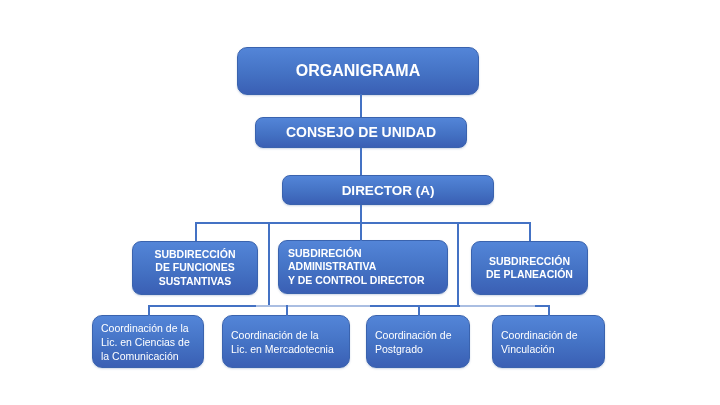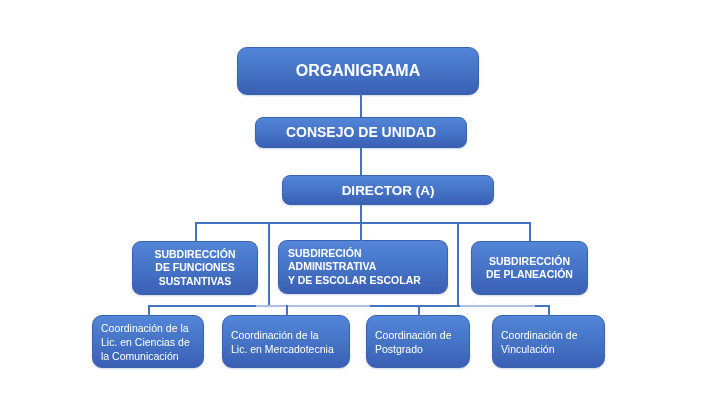--- a/index.html
+++ b/index.html
@@ -53,21 +53,21 @@
   <div class="node" style="left:255px; top:117px; width:212px; height:31px; border-radius:8px; font-size:14px; line-height:15px;">CONSEJO DE UNIDAD</div>
 
   <div class="node" style="left:255px; top:175px; width:212px; height:30px; border-radius:8px; font-size:13.5px; line-height:15px;margin-left:27px;">DIRECTOR (A)</div>
 
   <div class="node" style="left:132px; top:241px; width:126px; height:54px; border-radius:9px; font-size:10.5px;">SUBDIRECCIÓN
 DE FUNCIONES
 SUSTANTIVAS</div>
 
   <div class="node left" style="left:278px; top:240px; width:170px; height:54px; border-radius:9px; font-size:10.5px; padding-left:9px; padding-right:4px;">SUBDIRECIÓN
 ADMINISTRATIVA
-Y DE ESCOLAR ESCOLAR</div>
+Y DE CONTROL DIRECTOR</div>
 
   <div class="node" style="left:471px; top:241px; width:117px; height:54px; border-radius:9px; font-size:10.5px;">SUBDIRECCIÓN
 DE PLANEACIÓN</div>
 
   <div class="node left" style="left:92px; top:315px; width:112px; height:53px; border-radius:10px; font-size:10.5px; font-weight:normal; line-height:14px; padding-left:8px; padding-right:3px;">Coordinación de la
 Lic. en Ciencias de
 la Comunicación</div>
 
   <div class="node left" style="left:222px; top:315px; width:128px; height:53px; border-radius:10px; font-size:10.5px; font-weight:normal; line-height:14px; padding-left:8px; padding-right:3px;">Coordinación de la
 Lic. en Mercadotecnia</div>

